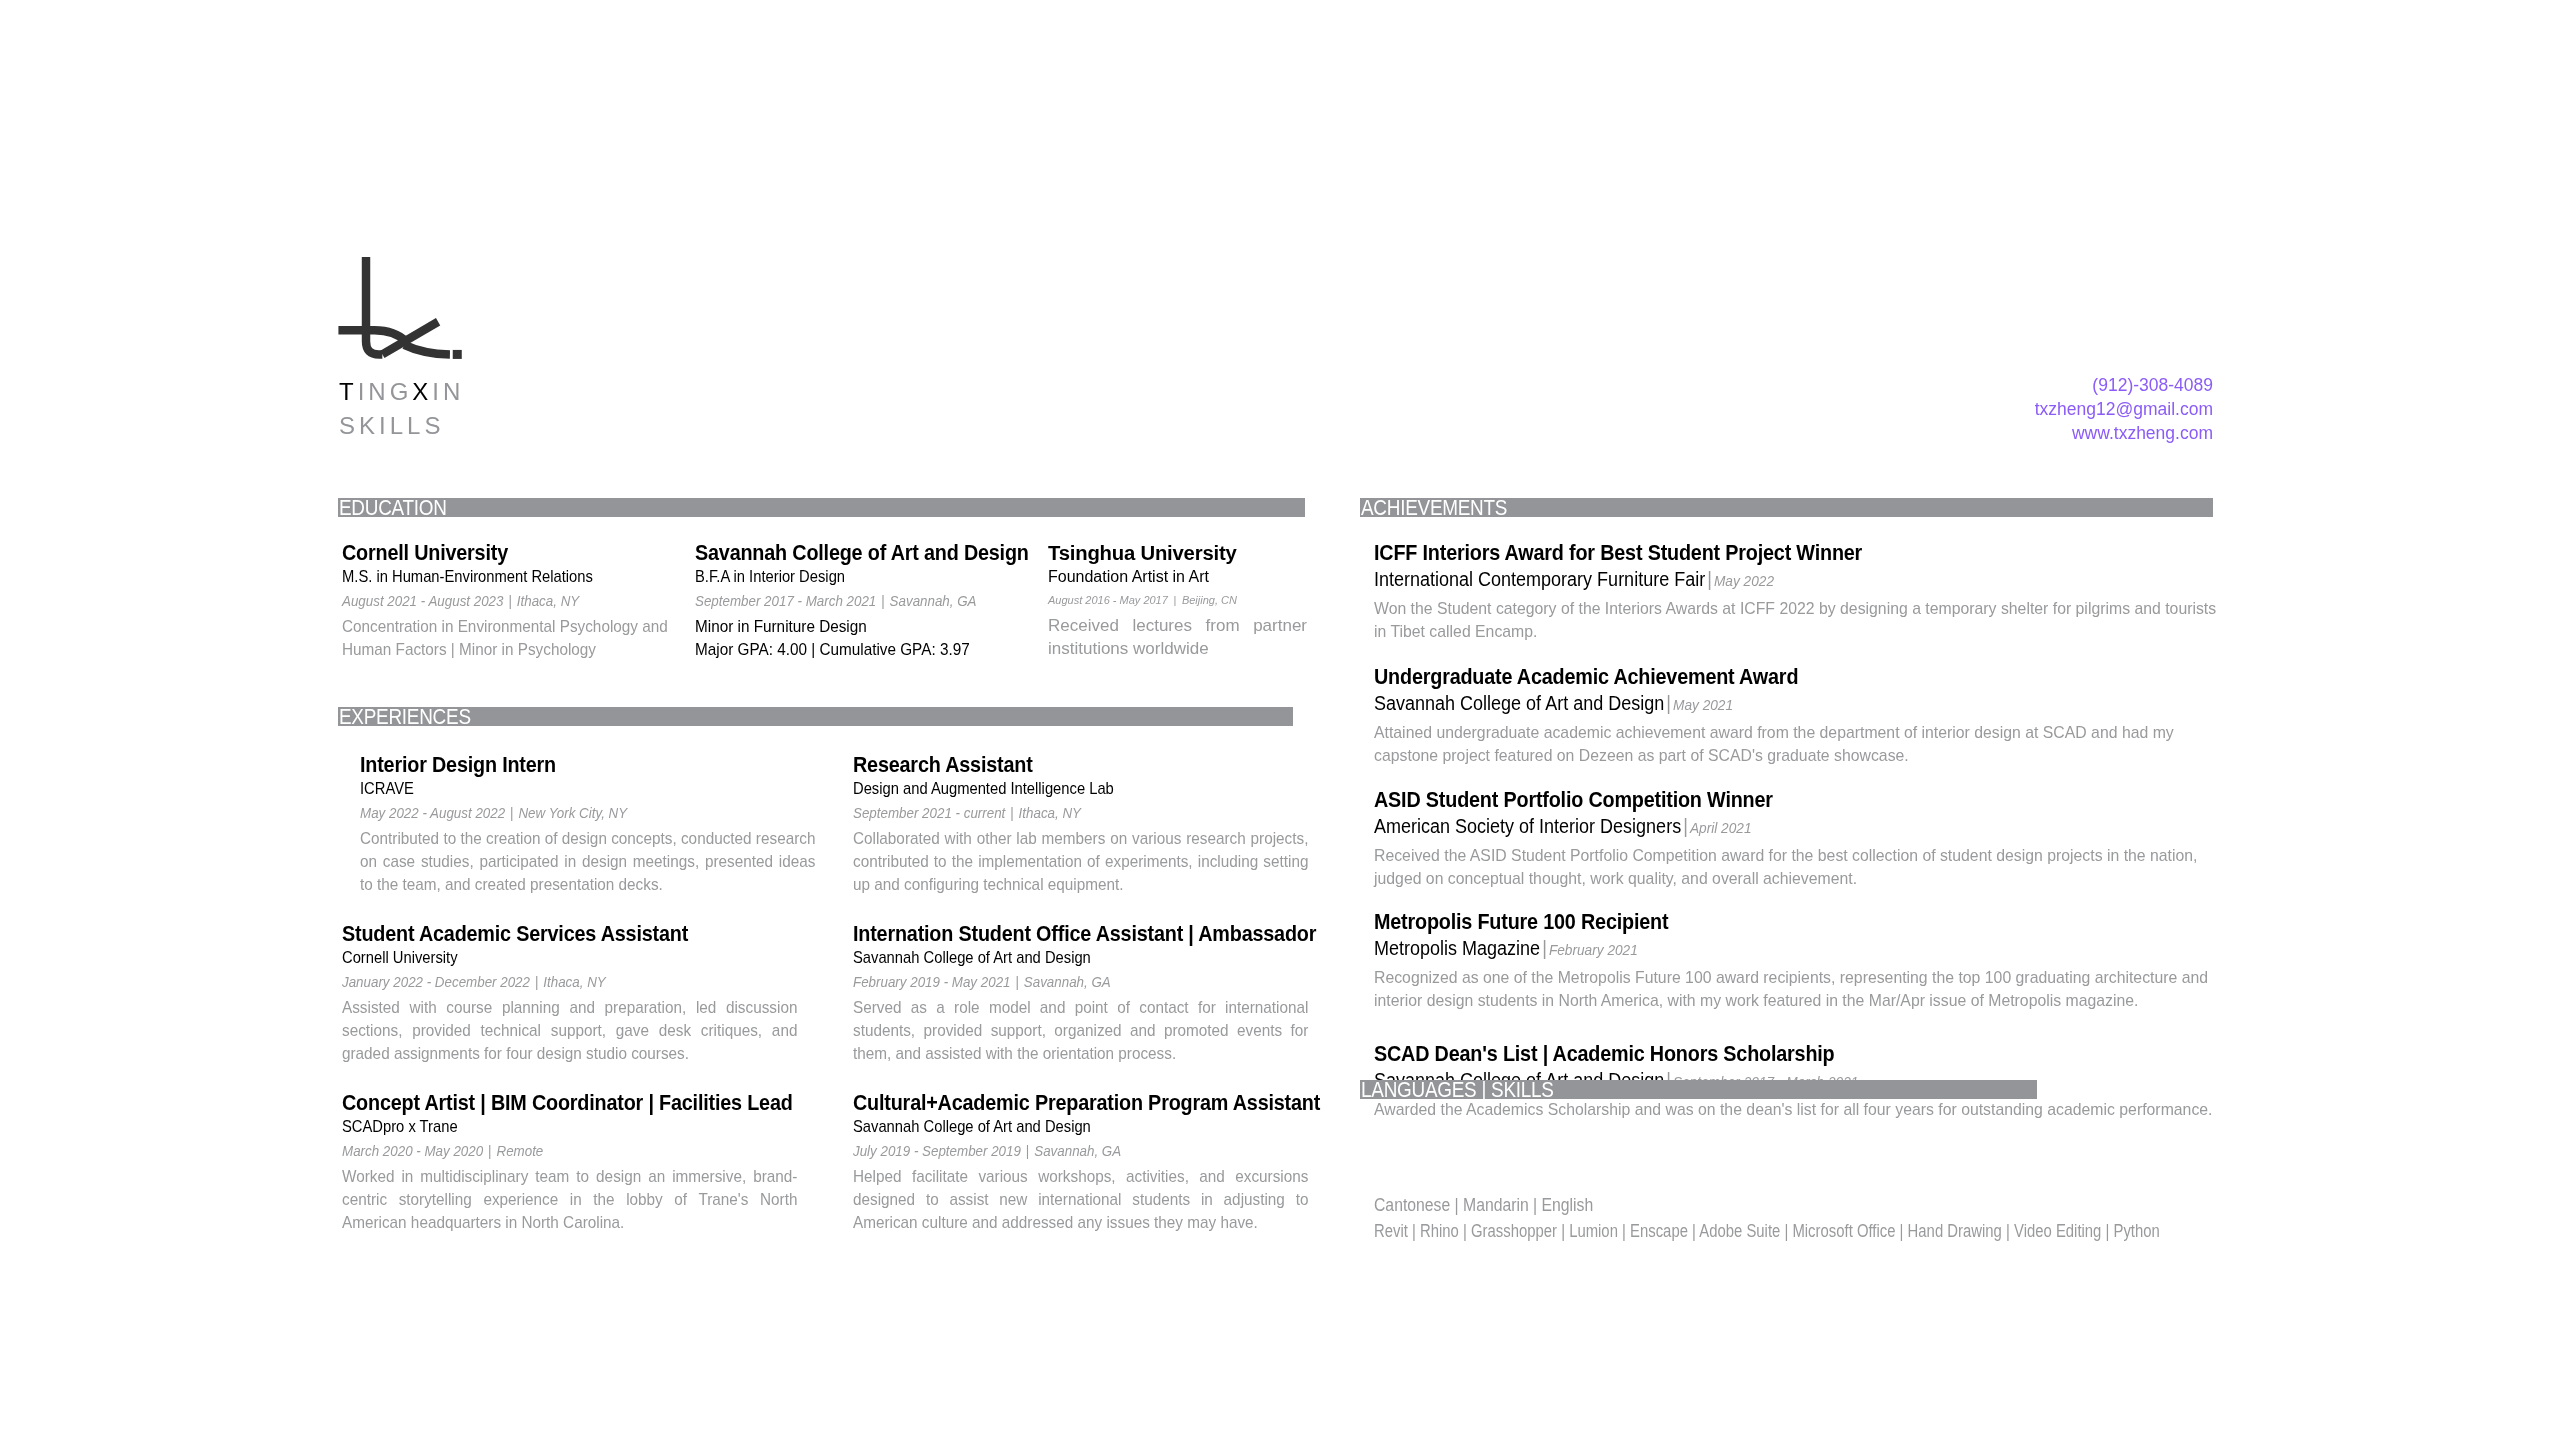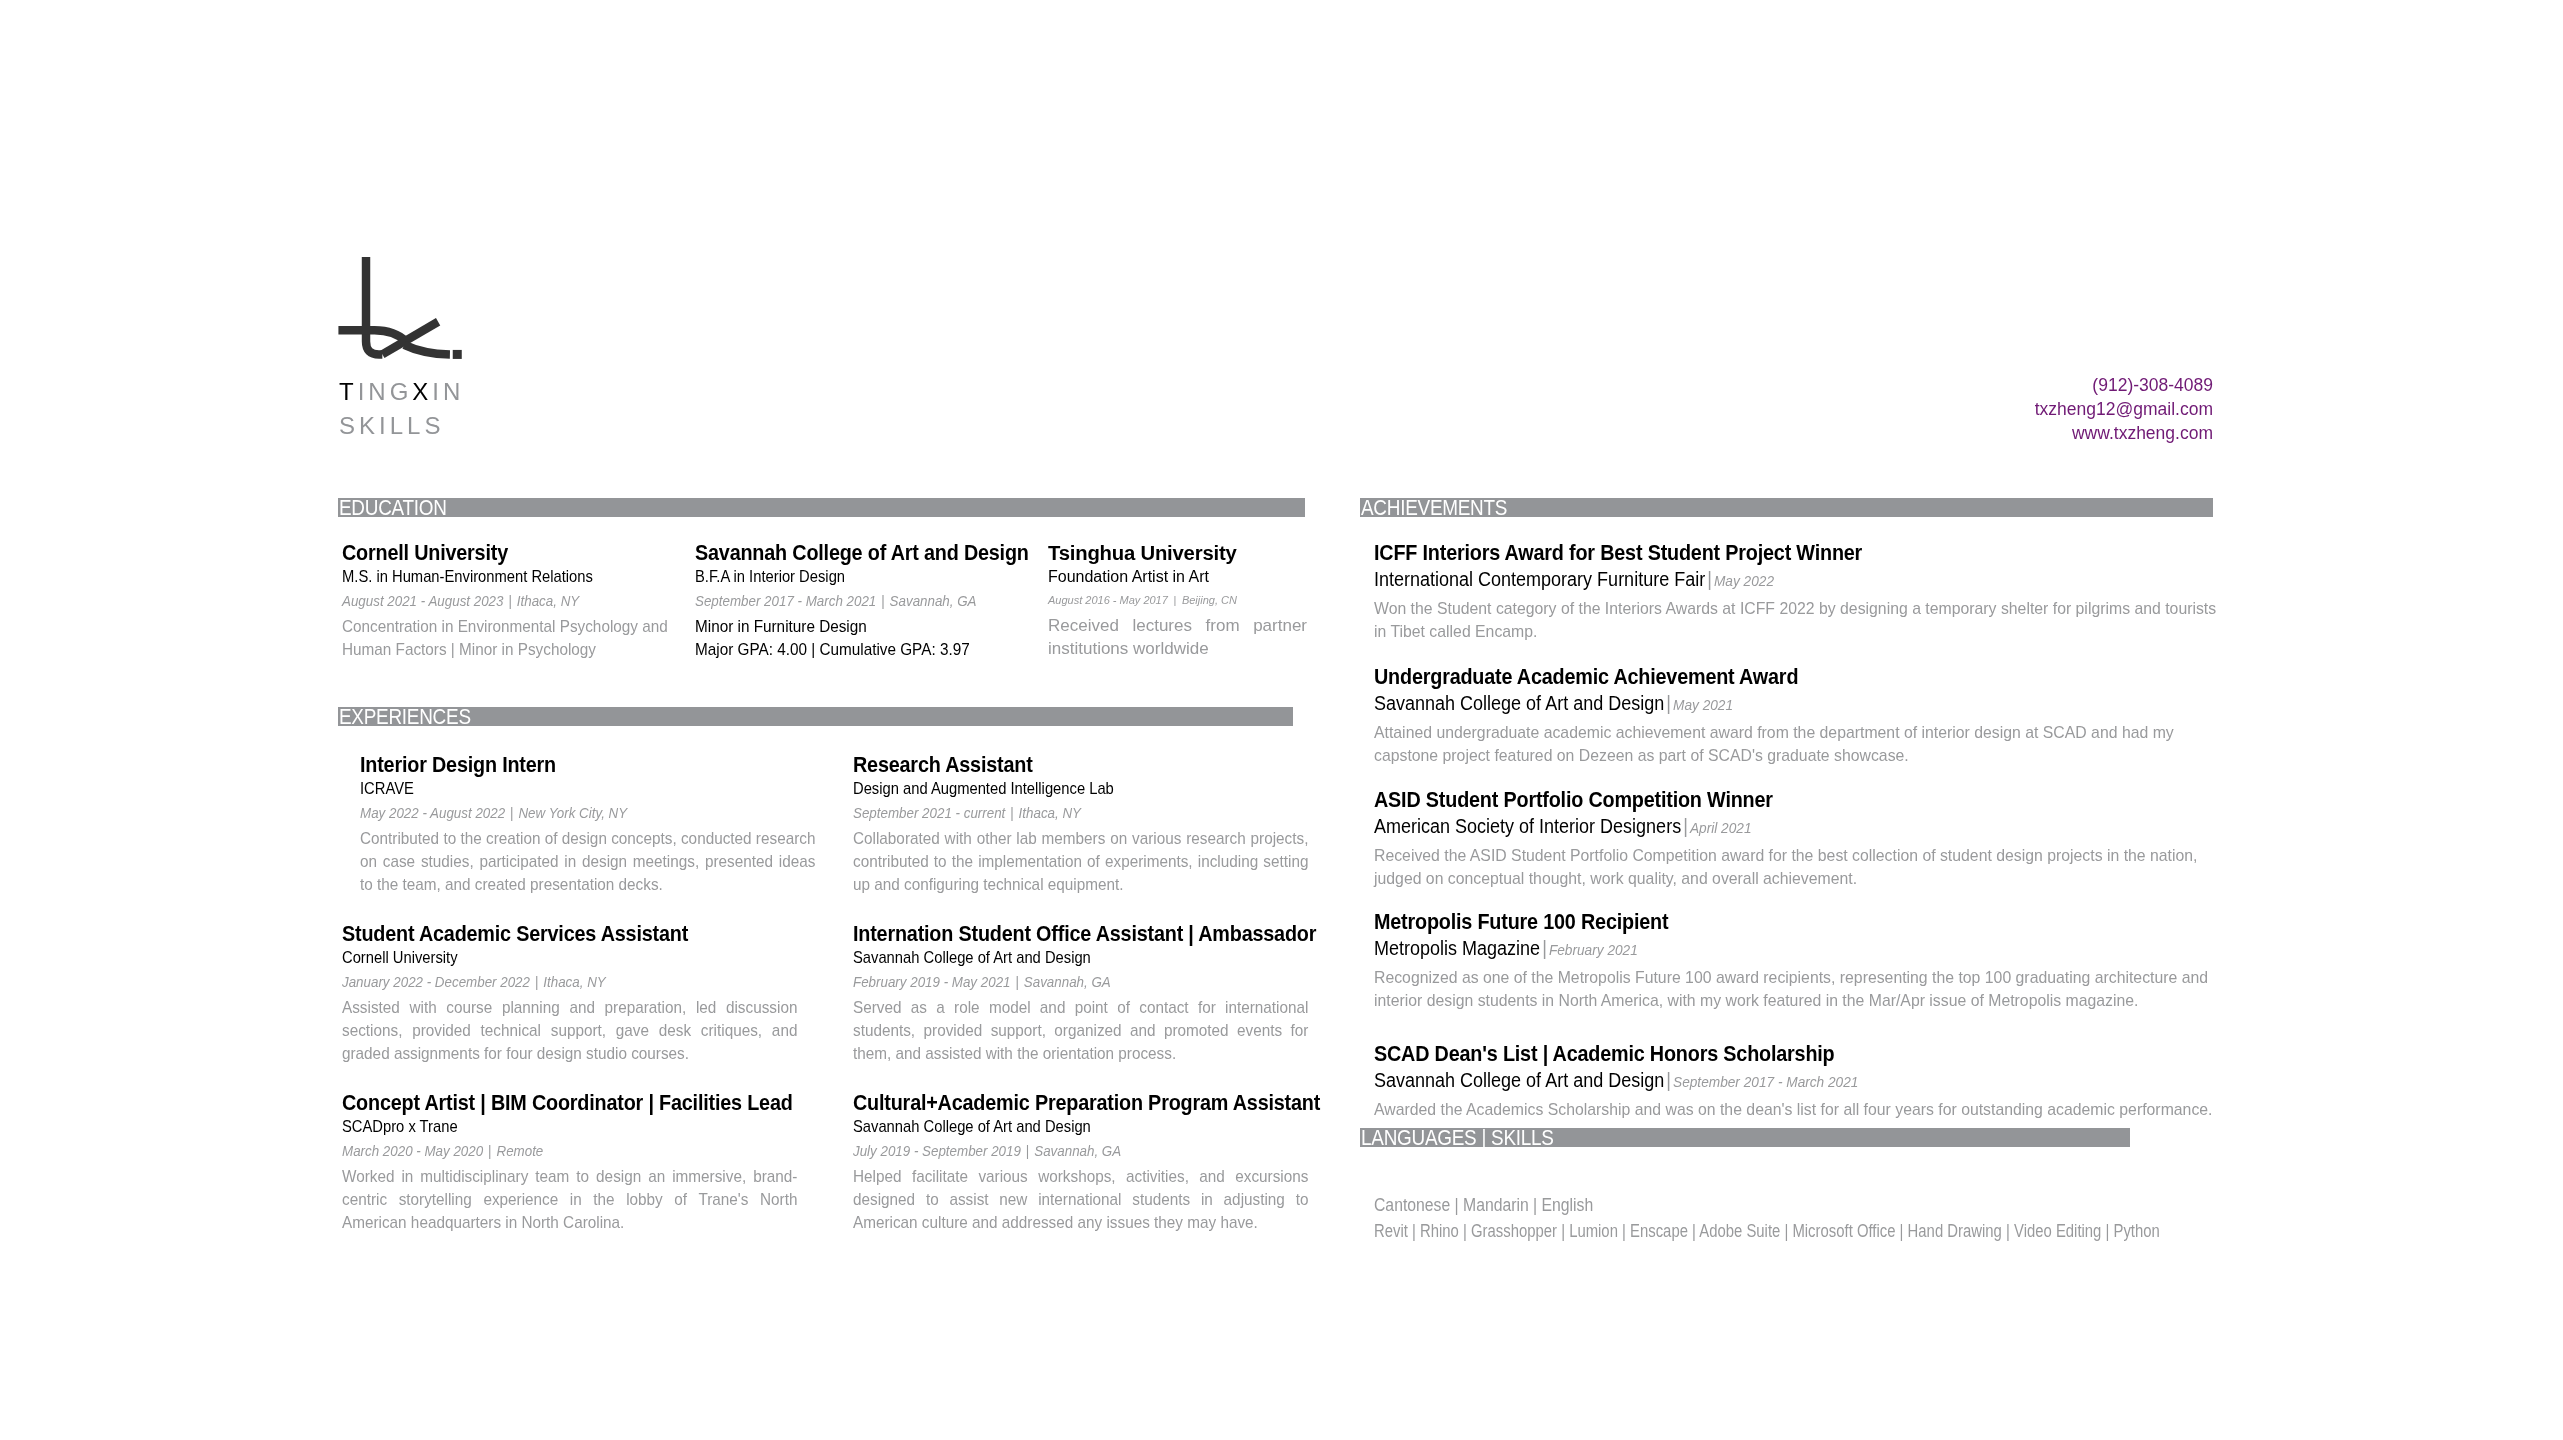--- a/index.html
+++ b/index.html
@@ -2,21 +2,21 @@
 <html style="font-size:9px"><head>
 <meta charset="utf-8">
 <style>
   html, body { margin:0; padding:0; background:#ffffff; }
   body { width:2563px; height:1440px; position:relative; overflow:hidden;
          font-family:"Liberation Sans", sans-serif; color:#000; }
   .abs { position:absolute; }
   .logo-name { left:339px; font-size:24px; letter-spacing:4px; font-weight:400; line-height:1; color:#939598; }
   .logo-name .hi { color:#000; }
   
-  .contact { right:350px; top:373px; text-align:right; font-size:17.5px; line-height:24px; color:#701a75; }
+  .contact { right:350px; top:373px; text-align:right; font-size:17.5px; line-height:24px; color:#8b5cf6; }
   .contact div { white-space:nowrap; }
   
   .bar { background:#939598; height:19px; }
   .bar span { position:absolute; left:1.1px; bottom:-2.3px; color:#fff; font-size:22px; line-height:1;
               font-family:"Liberation Sans", sans-serif; transform:scaleX(0.86); transform-origin:left bottom;
               letter-spacing:-0.3px; white-space:nowrap; }
   
   .entry { position:absolute; }
   .title { font-size:21.5px; font-weight:700; line-height:25px; white-space:nowrap; transform:scaleX(0.92); transform-origin:left; letter-spacing:-0.2px; }
   .sub { font-size:16.4px; line-height:21.5px; white-space:nowrap; transform:scaleX(0.9); transform-origin:left; }
@@ -189,19 +189,19 @@
 </div>
 
 <div class="entry ach" style="left:1374px;top:1042px;width:839px;">
   <div class="title">SCAD Dean's List | Academic Honors Scholarship</div>
   <div class="sub2">
     <span>Savannah College of Art and Design</span><span class="pipe">|</span><span class="when">September 2017 - March 2021</span>
   </div>
   <div class="desc" style="margin-top:3.4px;">Awarded the Academics Scholarship and was on the dean's list for all four years for outstanding academic performance.</div>
 </div>
 
-<div class="abs bar" style="left:1360px;top:1128px;width:770px;">
+<div class="abs bar" style="left:1360px;top:1080px;width:677px;">
   <span>LANGUAGES | SKILLS</span>
 </div>
 
 <div class="abs skills" style="left:1374px;top:1192px;">Cantonese | Mandarin | English</div>
 <div class="abs skills" style="left:1374px;top:1218px;transform:scaleX(0.85);">Revit | Rhino | Grasshopper | Lumion | Enscape | Adobe Suite | Microsoft Office | Hand Drawing | Video Editing | Python</div>
 
 
 </body></html>

